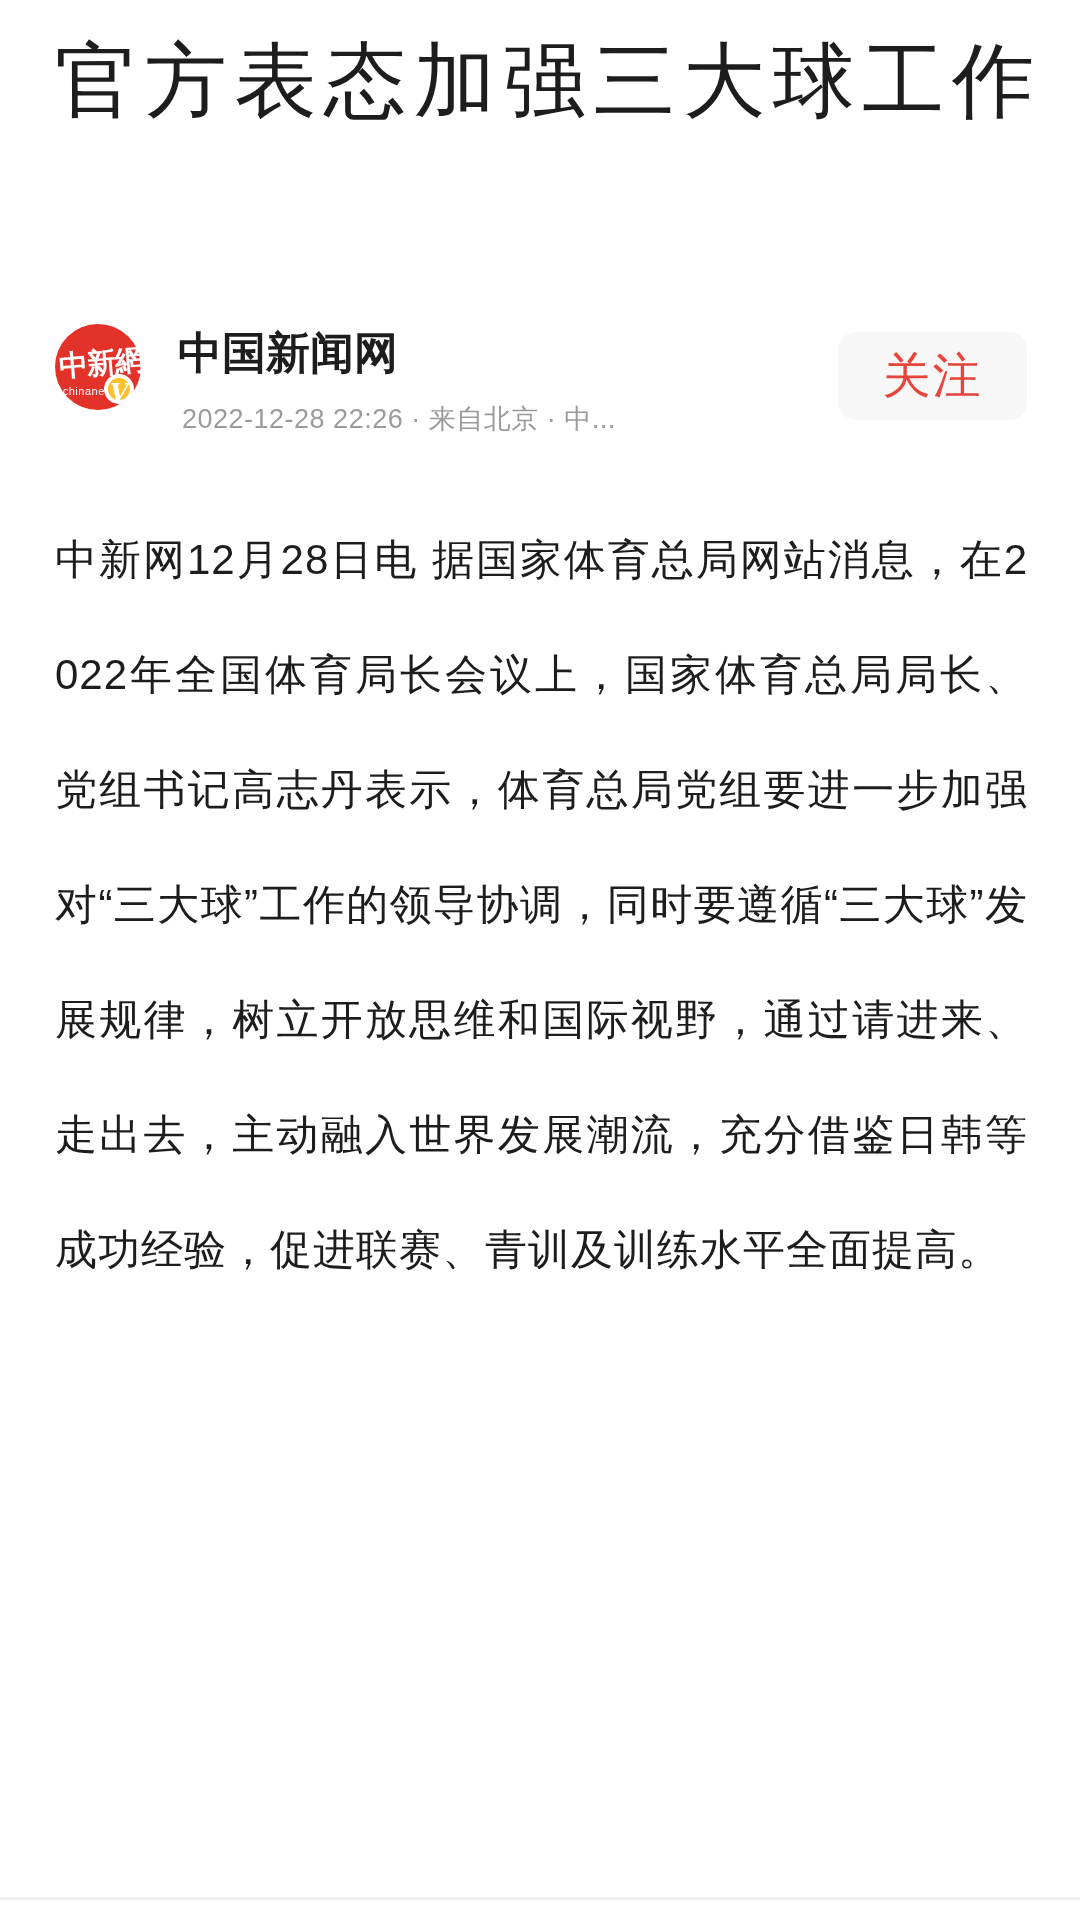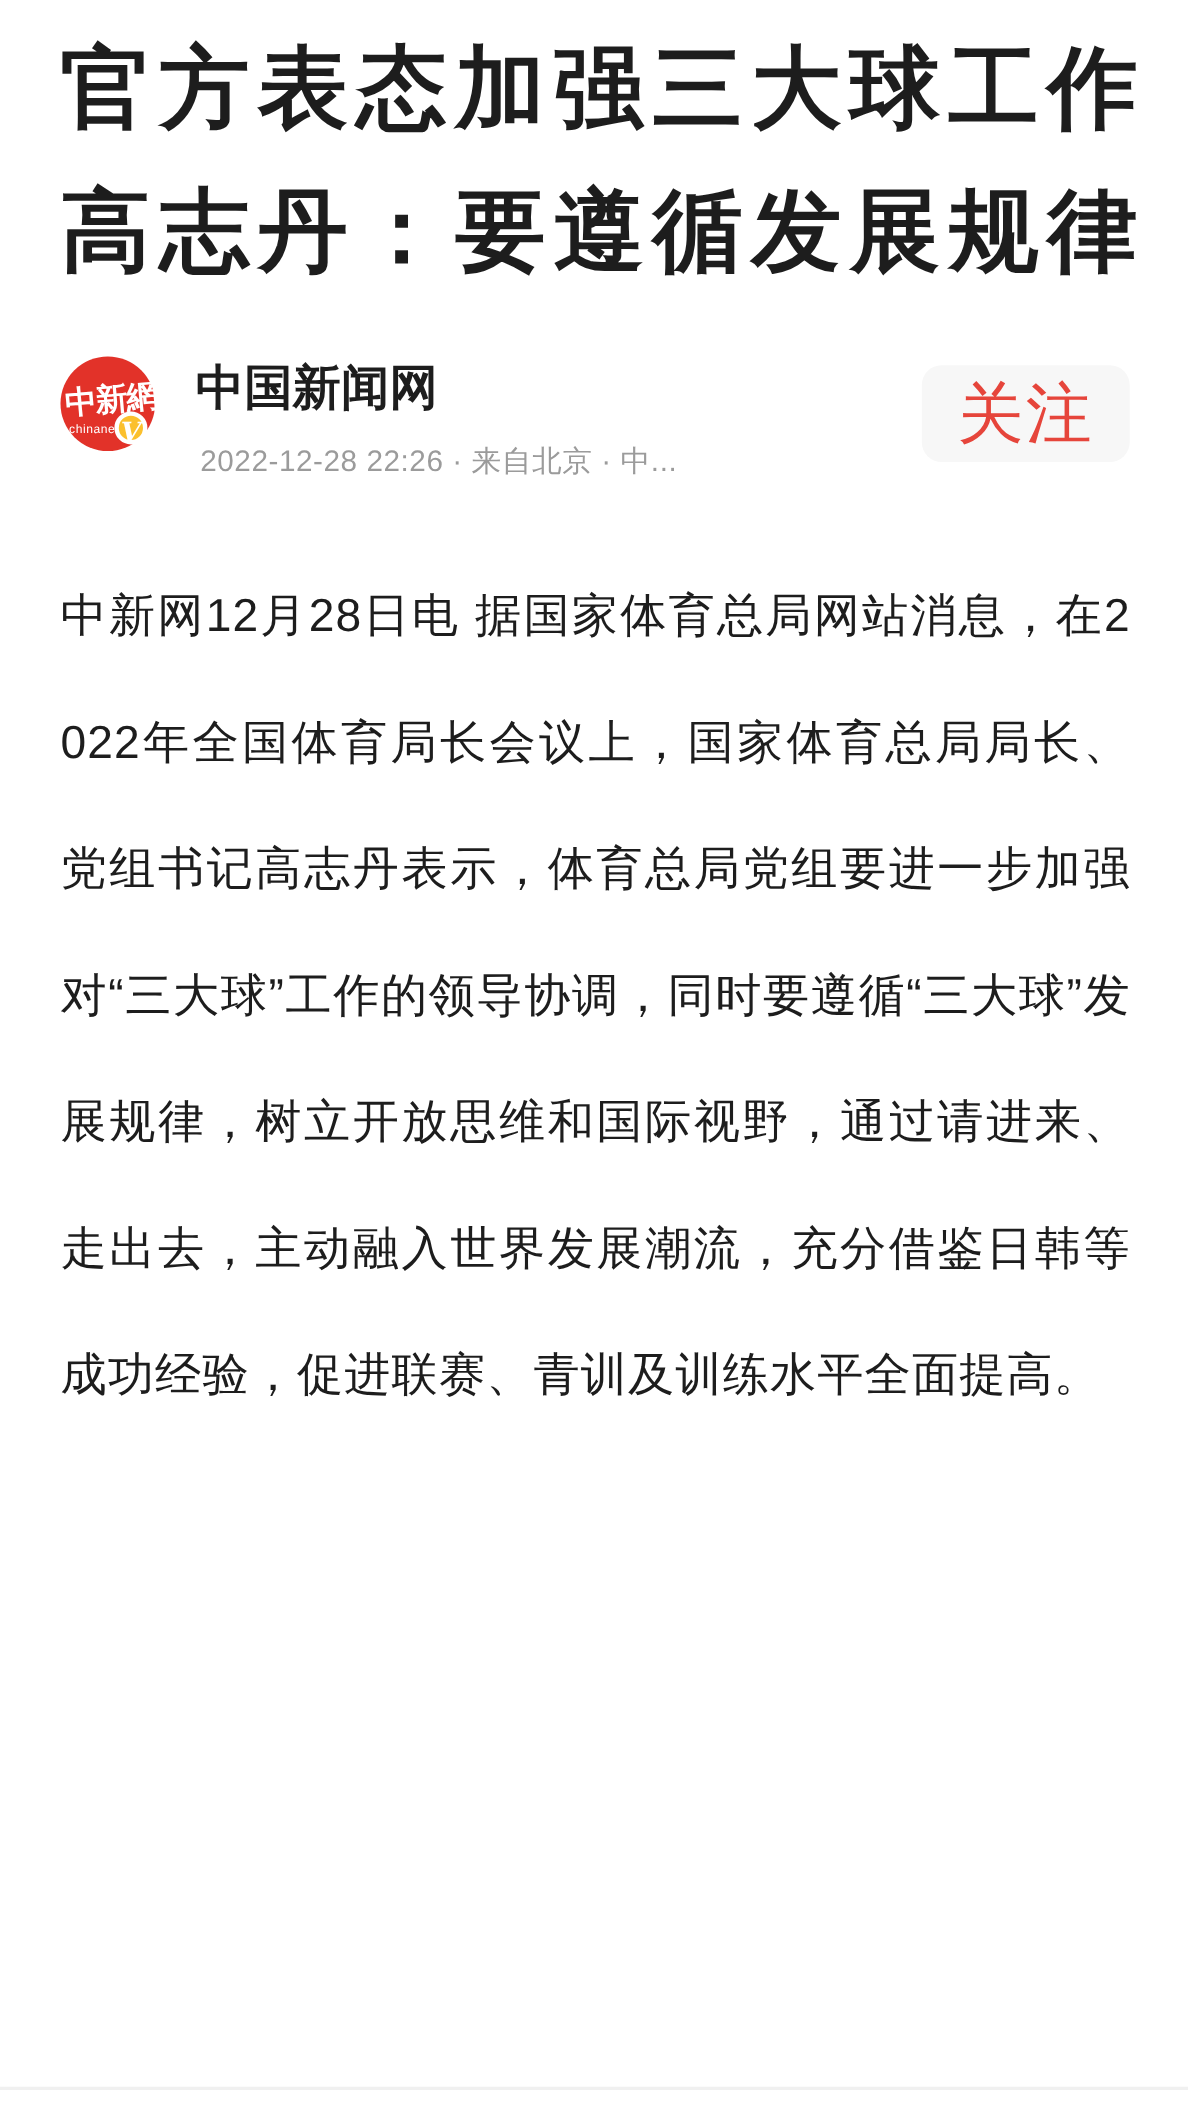--- a/index.html
+++ b/index.html
@@ -16,21 +16,21 @@
   }
 
   
   .post-title {
     position: absolute;
     left: 55px;
     right: 44px;
     top: 16px;
     font-size: 82px;
     line-height: 130px;
-    font-weight: 700;
+    font-weight: 400;
     color: var(--text-black, #1d1d1d);
     letter-spacing: 2px;
   }
   .title-line {
     display: block;
     text-align: justify;
     text-align-last: justify;
   }
 
   
@@ -107,21 +107,21 @@
   .follow-btn {
     position: absolute;
     left: 838px;
     top: 332px;
     width: 189px;
     height: 88px;
     border: none;
     border-radius: 18px;
     background: var(--follow-bg, #f7f7f7);
     color: var(--accent-red, #e6453b);
-    font-size: 60px;
+    font-size: 48px;
     font-weight: 400;
     letter-spacing: 2px;
     font-family: inherit;
     cursor: pointer;
   }
 
   
   .post-body {
     position: absolute;
     left: 55px;
@@ -145,21 +145,20 @@
     background: var(--divider, #f0f0f0);
   }
 </style>
 </head>
 <body>
 
 <div class="screen">
 
   <h1 class="post-title">
     <span class="title-line">官方表态加强三大球工作</span>
-    <span class="title-line">高志丹：要遵循发展规律</span>
   </h1>
 
   <div class="avatar">
     <span class="avatar-logo">中新網</span>
     <span class="avatar-sub">chinanews</span>
     <span class="verified-badge">V</span>
   </div>
 
   <div class="author-name">中国新闻网</div>
   <div class="author-meta">2022-12-28 22:26 · 来自北京 · 中...</div>

